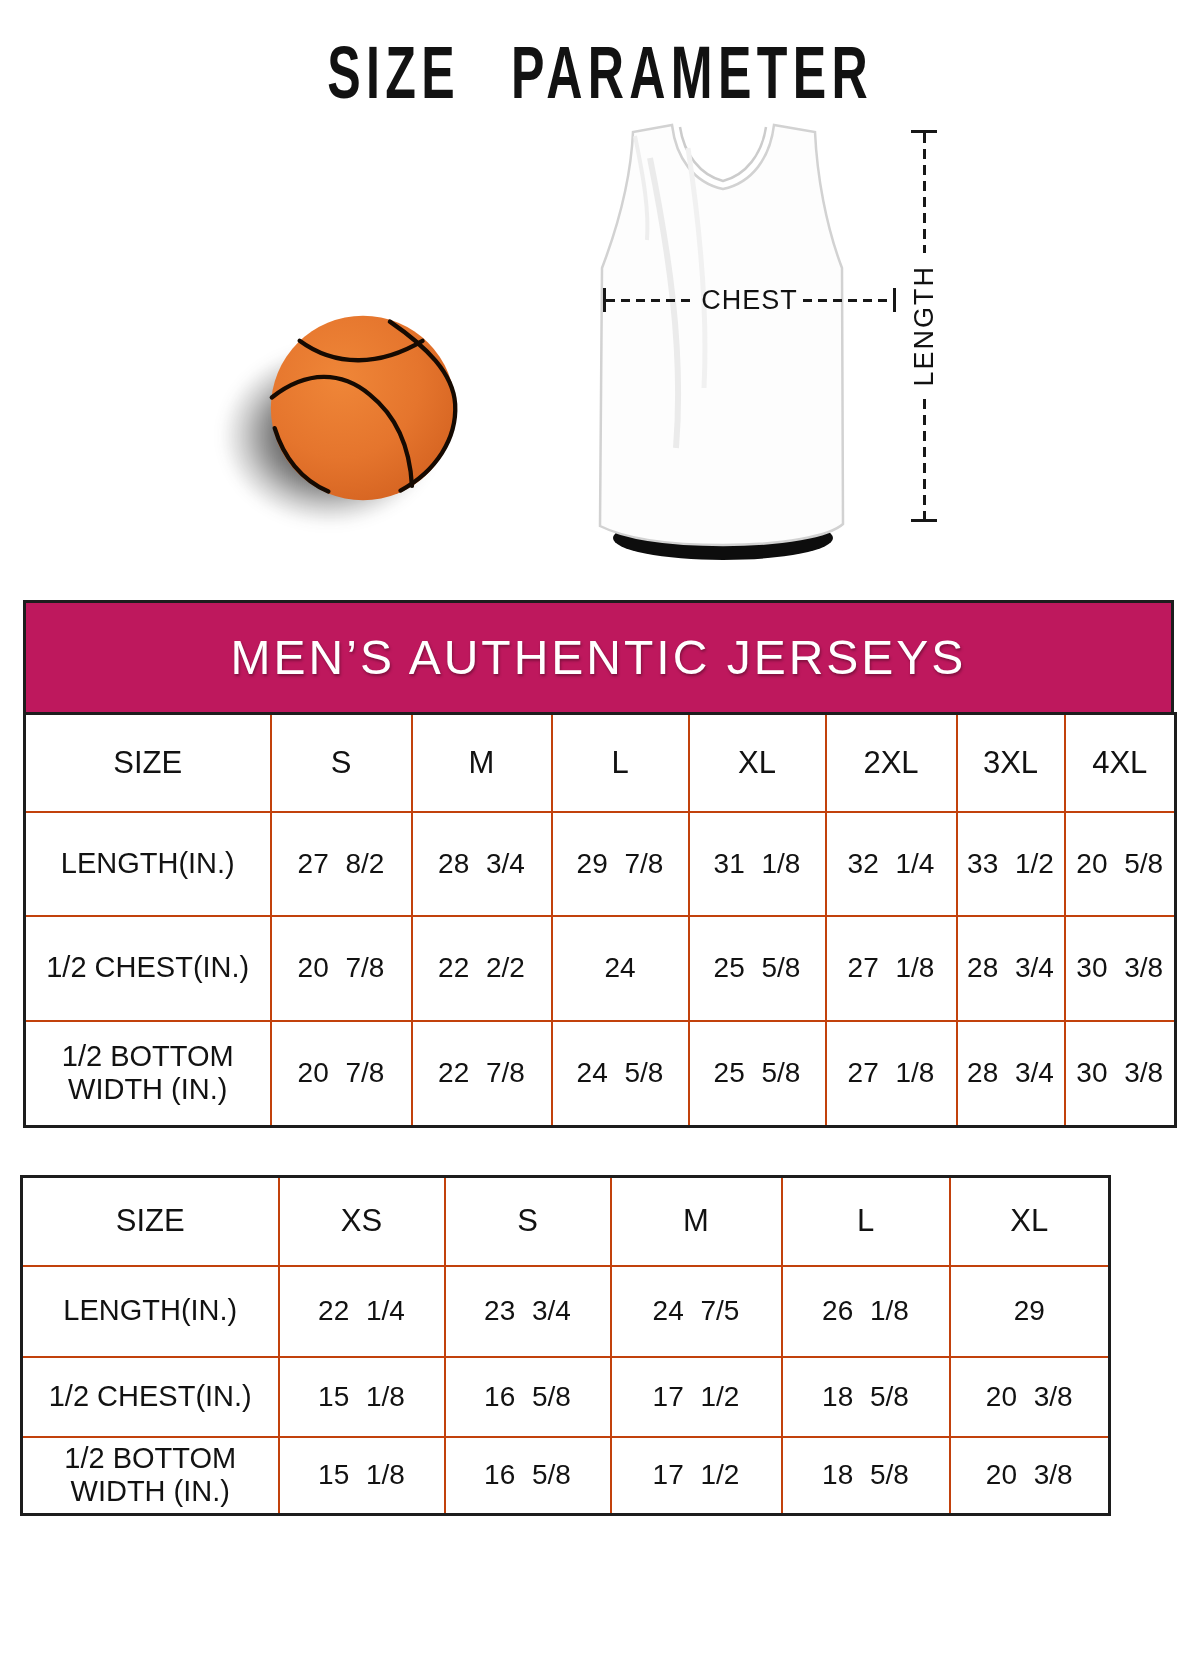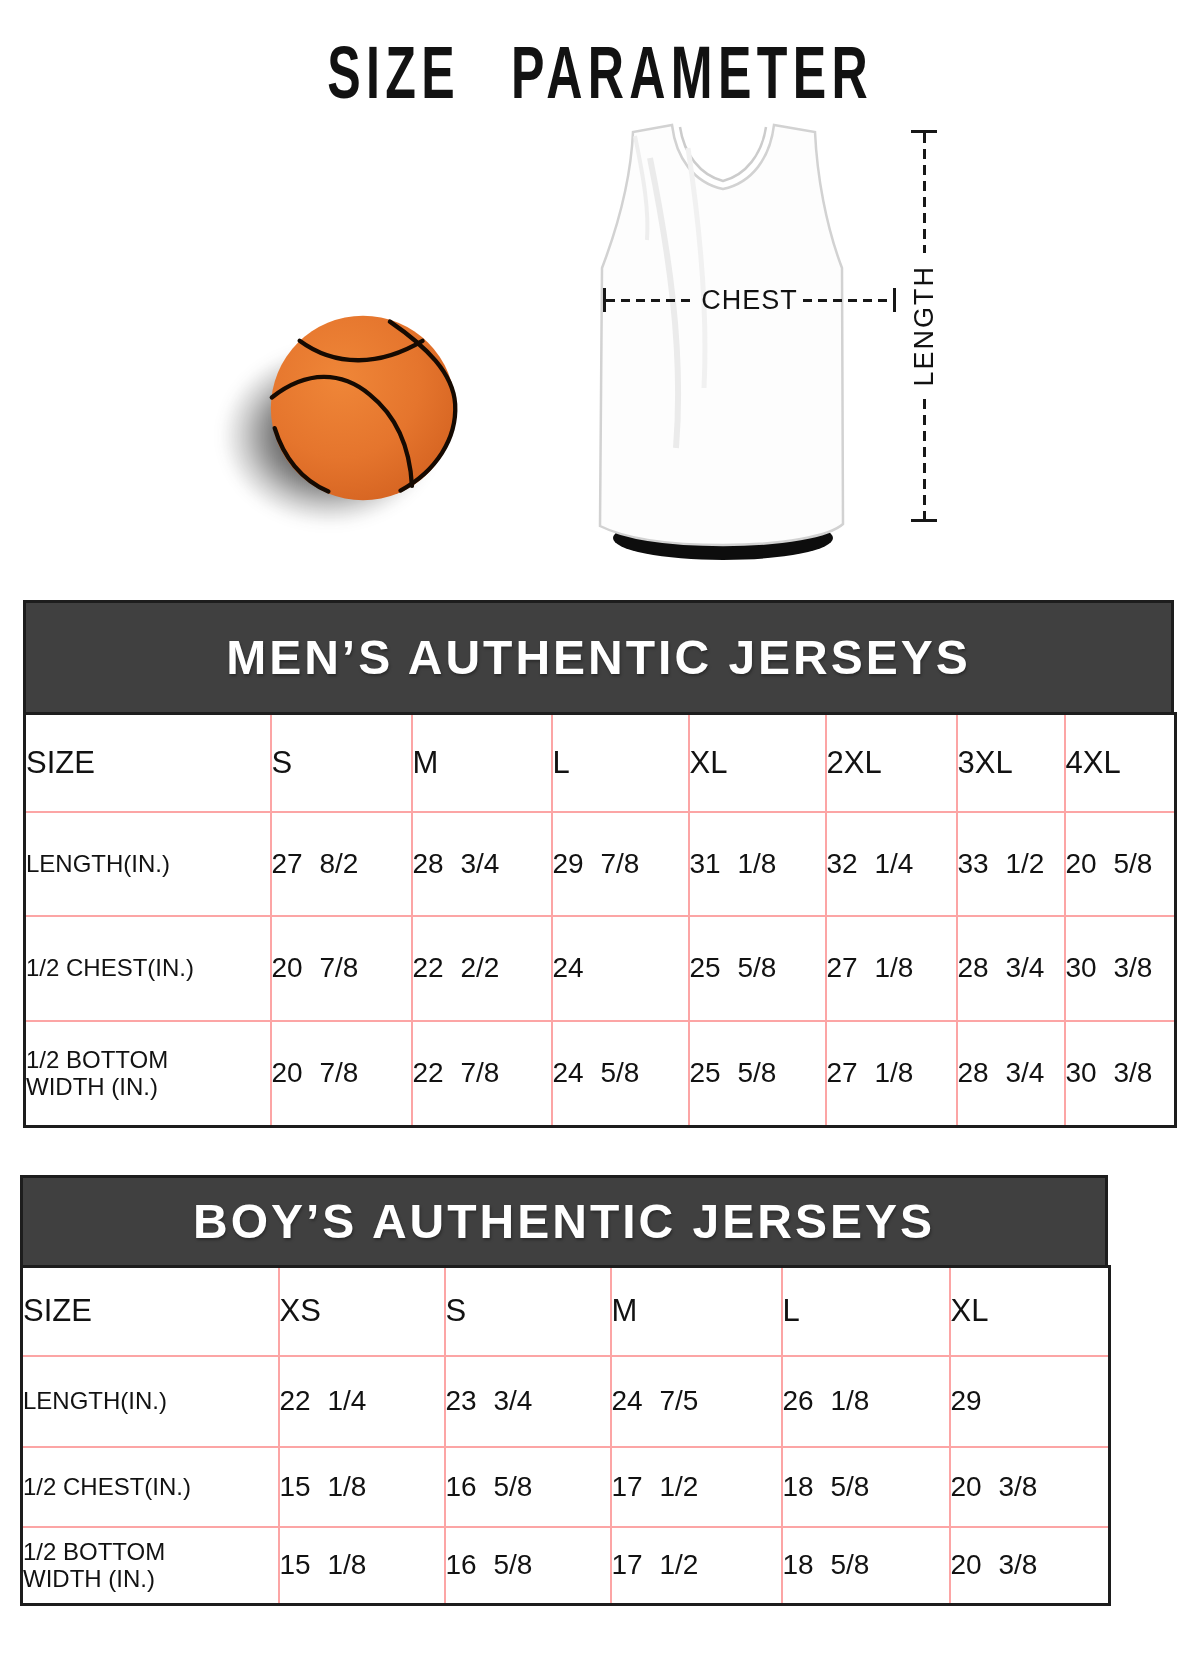--- a/index.html
+++ b/index.html
@@ -42,33 +42,33 @@
   .length-label { flex:none; writing-mode:vertical-rl; transform:rotate(180deg);
                   font-size:27px; letter-spacing:2px; color:#121212; margin:12px 0; }
 
   
   .size-section { position:absolute; }
   .mens { left:23px;  top:600px;  width:1151px; }
   .boys { left:20px;  top:1175px; width:1088px; }
 
   .band {
     box-sizing:border-box; border:3px solid #1d1d1d; border-bottom:none;
-    background:#404040; color:#ffffff;
+    background:#be185d; color:#ffffff;
     display:flex; align-items:center; justify-content:center;
-    letter-spacing:3px; text-shadow:1px 2px 3px rgba(0,0,0,0.35); white-space:nowrap;font-weight:bold;
+    letter-spacing:3px; text-shadow:1px 2px 3px rgba(0,0,0,0.35); white-space:nowrap;
   }
   .mens .band { height:112px; font-size:48px; }
   .boys .band { height:90px;  font-size:48px; }
 
   table.size-table { border-collapse:collapse; width:100%; table-layout:fixed;
                      border:3px solid #1d1d1d; background:#ffffff; }
-  table.size-table td { border:2px solid #fca5a5; vertical-align:middle;
+  table.size-table td { border:2px solid #c2410c; text-align:center; vertical-align:middle;
                         color:#121212; padding:0; overflow:hidden; }
   tr.head td  { font-size:31px; }
-  td.rowlabel { font-size:24px; line-height:1.15; }
+  td.rowlabel { font-size:29px; line-height:1.15; }
   td.val      { font-size:28px; word-spacing:9px; }
 
   .mens tr.r0 { height:98px; }  .mens tr.r1 { height:104px; }
   .mens tr.r2 { height:105px; } .mens tr.r3 { height:106px; }
   .boys tr.r0 { height:89px; }  .boys tr.r1 { height:91px; }
   .boys tr.r2 { height:80px; }  .boys tr.r3 { height:78px; }
 </style>
 </head>
 <body>
 
@@ -180,21 +180,20 @@
         <td class="val">25 5/8</td>
         <td class="val">27 1/8</td>
         <td class="val">28 3/4</td>
         <td class="val">30 3/8</td>
       </tr>
       </tbody>
     </table>
   </div>
 
   <div class="size-section boys">
-    <div class="band">BOY’S AUTHENTIC JERSEYS</div>
     <table class="size-table">
       <colgroup>
         <col style="width:257px">
           <col style="width:166px">
           <col style="width:166px">
         <col style="width:171px">
           <col style="width:168px">
           <col style="width:160px">
       </colgroup>
       <tbody>

